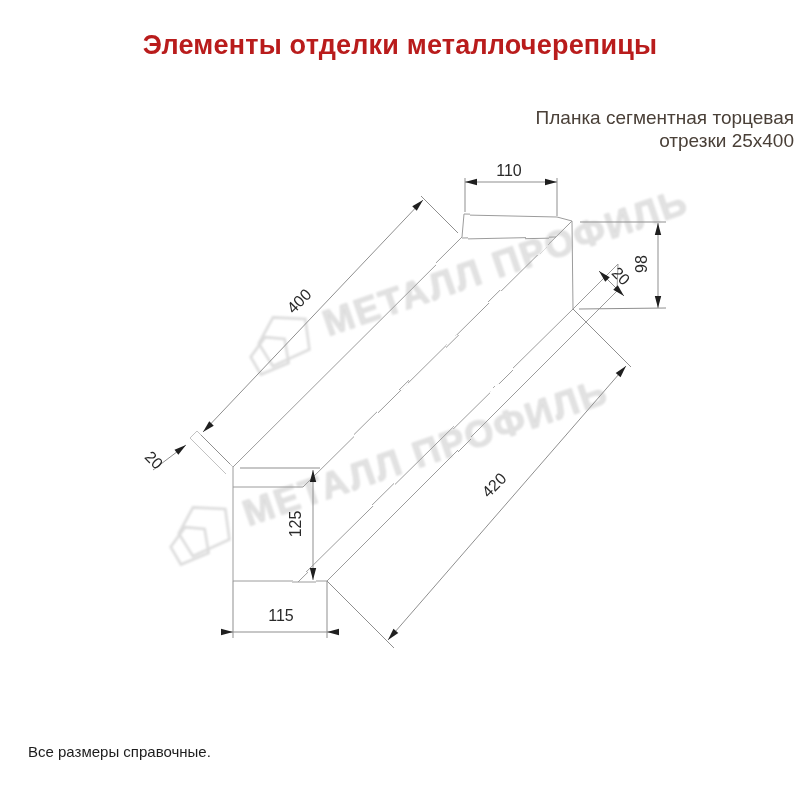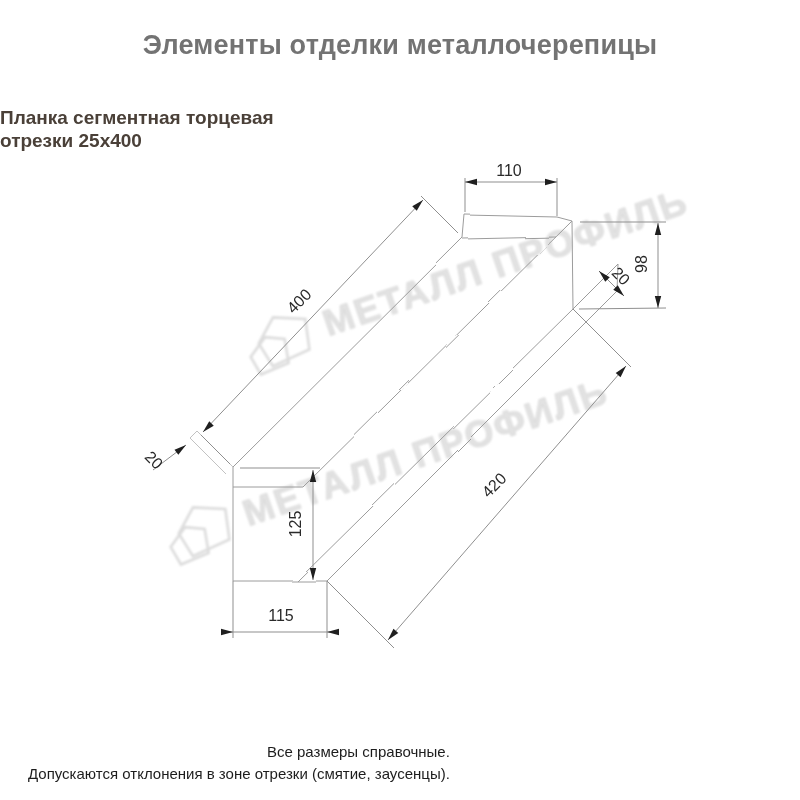--- a/index.html
+++ b/index.html
@@ -1,22 +1,22 @@
 <!DOCTYPE html>
 <html><head>
 <meta charset="utf-8">
 <style>
   html,body{margin:0;padding:0;background:#fff;}
   #canvas{position:relative;width:800px;height:800px;background:#ffffff;overflow:hidden;
           font-family:"Liberation Sans",sans-serif;}
   .title{position:absolute;top:30px;left:0;width:800px;text-align:center;
-         font-size:27px;font-weight:bold;color:#737373;letter-spacing:.2px;}
-  .subtitle{position:absolute;top:106px;left:0;width:794px;text-align:left;
-            font-size:19px;font-weight:bold;color:#4a4038;line-height:23px;}
-  .footer{position:absolute;left:28px;top:741px;font-size:15px;color:#1d1d1d;line-height:22px;text-align:right;}
+         font-size:27px;font-weight:bold;color:#b91c1c;letter-spacing:.2px;}
+  .subtitle{position:absolute;top:106px;left:0;width:794px;text-align:right;
+            font-size:19px;font-weight:normal;color:#4a4038;line-height:23px;}
+  .footer{position:absolute;left:28px;top:741px;font-size:15px;color:#1d1d1d;line-height:22px;}
   svg{position:absolute;left:0;top:0;}
   .edge{stroke:#9c9c9c;stroke-width:1;fill:none;}
   .edge-light{stroke:#c2c2c2;stroke-width:1;fill:none;}
   .dim{stroke:#8f8f8f;stroke-width:1;fill:none;}
   .arr{fill:#1f1f1f;}
   .dimtext{fill:#2a2a2a;font-size:16px;font-family:"Liberation Sans",sans-serif;}
   .wm-text{fill:#e2e2e2;stroke:#d3d3d3;stroke-width:.6;font-weight:bold;font-size:37px;
            letter-spacing:2px;font-family:"Liberation Sans",sans-serif;}
   .wm-logo{stroke:#dcdcdc;stroke-width:2.6;fill:none;}
 </style>
@@ -147,16 +147,15 @@
 
     <g>
       <line class="dim" x1="153" y1="470" x2="186" y2="445"></line>
       <use href="#arr" class="arr" transform="translate(186,445) rotate(-37)"></use>
       <text class="dimtext" x="150" y="464" text-anchor="middle" transform="rotate(45,150,464)">20</text>
     </g>
   </svg>
 
   <div class="footer">
     <div>Все размеры справочные.</div>
-    <div>Допускаются отклонения в зоне отрезки (смятие, заусенцы).</div>
   </div>
 
 </div>
 
 </body></html>

